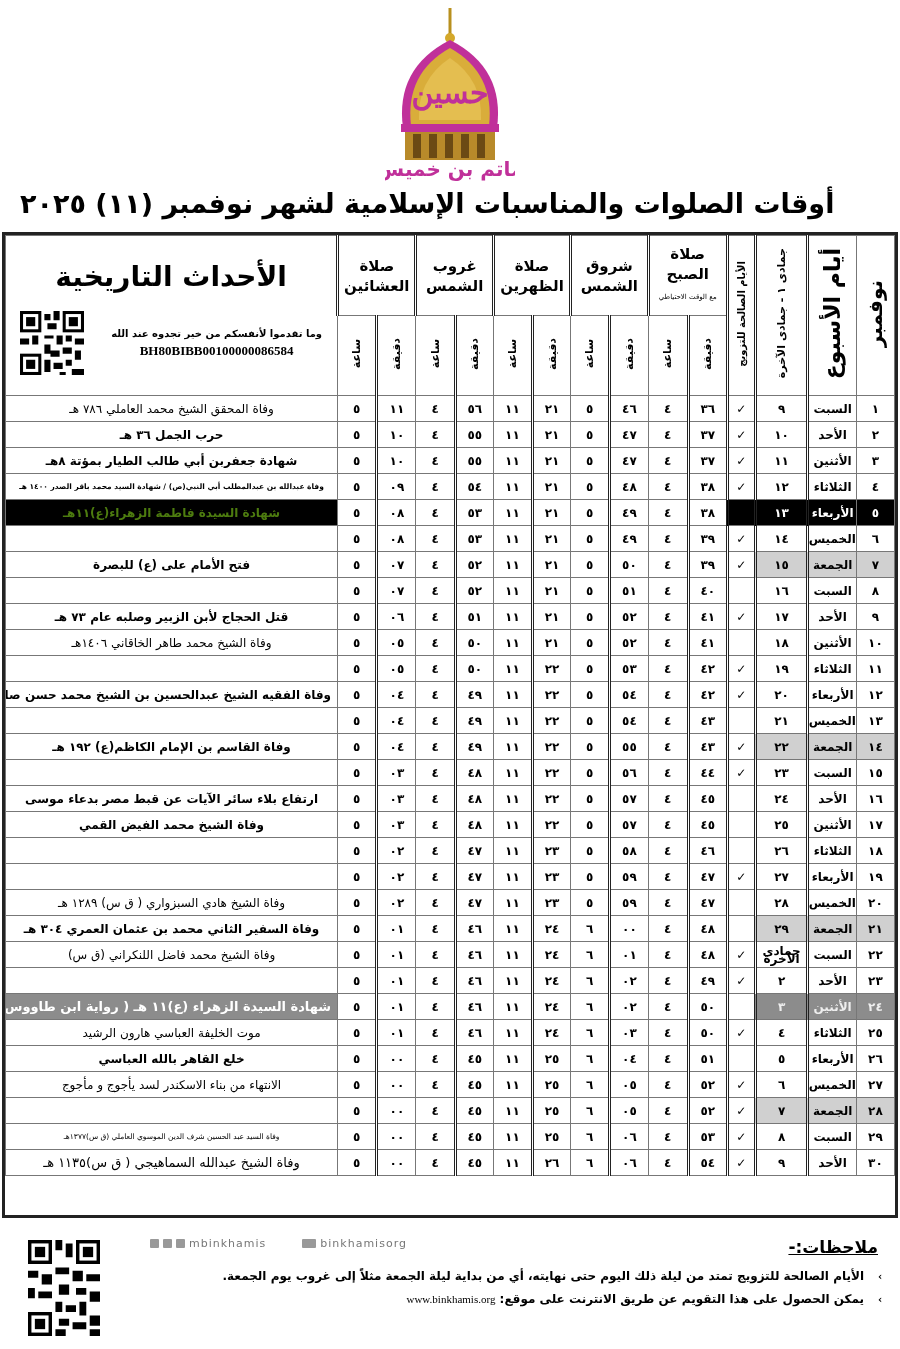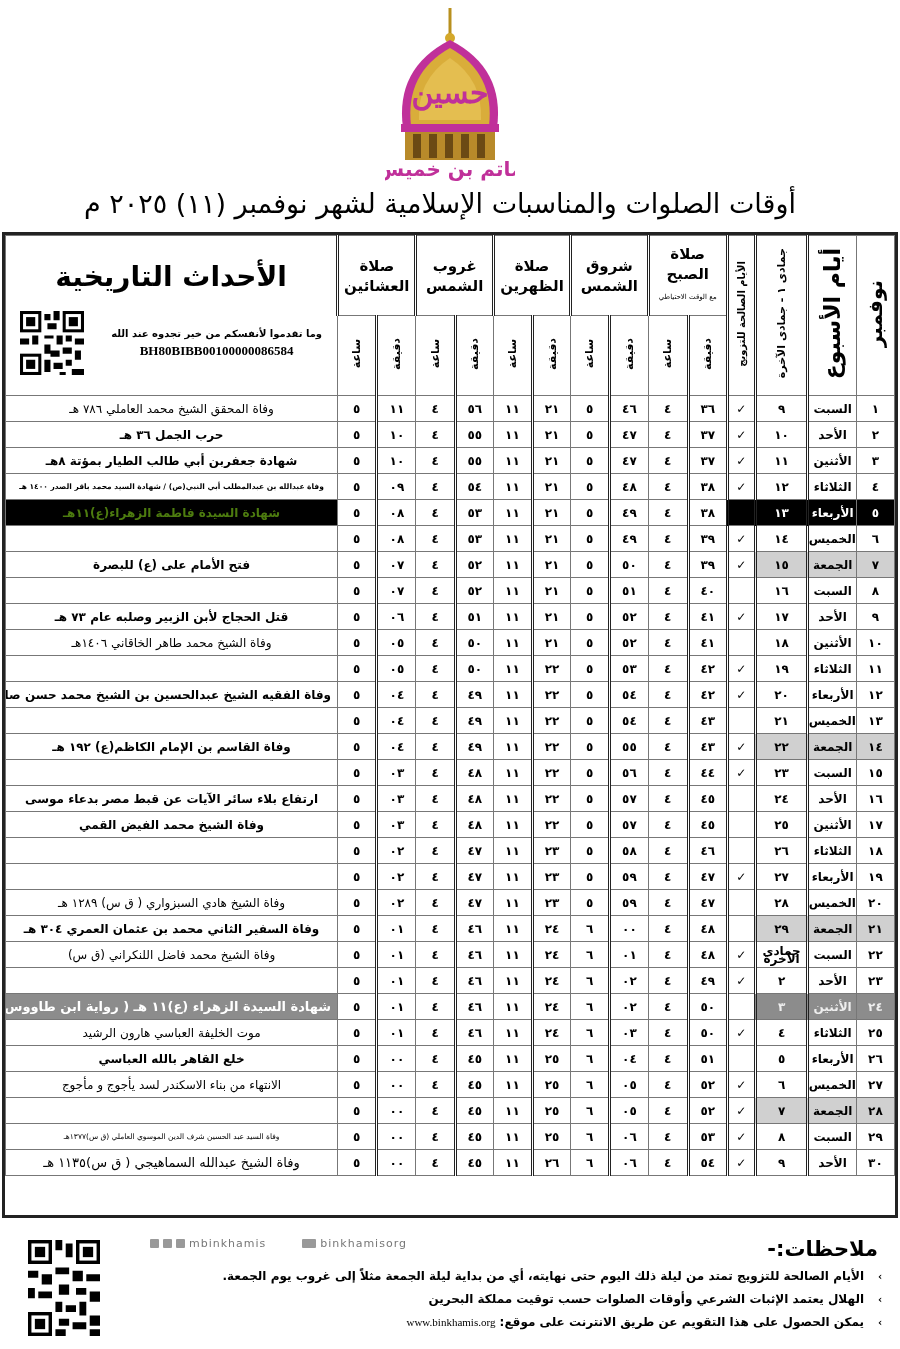--- a/index.html
+++ b/index.html
@@ -1,21 +1,21 @@
 <!DOCTYPE html>
 <html><head>
 <meta charset="utf-8">
 <style>
   * { box-sizing: border-box; margin: 0; padding: 0; }
   html, body { width: 900px; height: 1349px; background: #fff; overflow: hidden; }
   body { font-family: "DejaVu Sans", sans-serif; color: #000; position: relative; }
 
   .logo { position: absolute; left: 385px; top: 8px; width: 130px; height: 175px; }
-  .title { position: absolute; left: 20px; right: 40px; top: 188px; height: 36px; text-align: center; direction: rtl;
-           font-family: "DejaVu Sans", sans-serif; font-weight: normal; font-size: 27px; letter-spacing: 0px; }
+  .title { position: absolute; left: 20px; right: 40px; top: 188px; height: 36px; text-align: left; direction: rtl;
+           font-family: "DejaVu Sans", sans-serif; font-weight: bold; font-size: 27px; letter-spacing: 0px; }
 
   .frame { position: absolute; left: 2px; top: 232px; width: 896px; height: 986px; border: 3px solid #222; }
 
   table.cal { position: absolute; left: 5px; top: 235px; width: 890px; border-collapse: collapse; direction: rtl; table-layout: fixed; }
   table.cal td { border: 1px solid #777; text-align: center; vertical-align: middle; height: 26px; font-size: 12px; font-weight: bold; }
   table.cal th { border: 1px solid #777; font-weight: bold; vertical-align: middle; text-align: center; background: #fff; }
   .gsep { border-left: 3px double #222 !important; }
   .hdr-group { height: 80px; font-size: 15px; line-height: 20px; }
   .hdr-sub { height: 80px; }
   .vert { writing-mode: vertical-rl; transform: rotate(180deg); display: inline-block; font-size: 11px; white-space: nowrap; }
@@ -38,21 +38,21 @@
   tr.black td.hl, td.event.black { background: #000; color: #4d7c0f; }
   td.event.grey { background: #8c8c8c; color: #fff; font-size: 13px; }
   td.lgrey { background: #d0d0d0; }
   td.dgrey { background: #8c8c8c; color: #eee; }
   td.blk { background: #000; color: #fff; }
   td.check { font-size: 15px; }
   td.hijri-small { font-size: 7px; line-height: 8px; font-weight: normal; }
   td.day { font-size: 13px; }
 
   .footer { position: absolute; left: 0; top: 1225px; width: 900px; height: 124px; }
-  .notes-title { position: absolute; right: 22px; top: 12px; font-size: 21px; font-weight: bold; direction: rtl; }
+  .notes-title { position: absolute; right: 22px; top: 12px; font-size: 17px; font-weight: bold; text-decoration: underline; direction: rtl; }
   .notes { position: absolute; right: 18px; top: 40px; direction: rtl; list-style: none; }
   .notes li { font-size: 12px; font-weight: bold; line-height: 22px; text-align: right; }
   .notes li .bullet { display: inline-block; width: 18px; font-size: 10px; }
   .url { font-family: "Liberation Serif", serif; font-weight: normal; font-size: 11px; }
   .social { position: absolute; left: 150px; top: 12px; font-size: 11px; color: #777; letter-spacing: 1px; display: flex; gap: 36px; }
   .social span { display: inline-flex; align-items: center; gap: 4px; }
   .si { display: inline-block; width: 9px; height: 9px; background: #999; border-radius: 1px; }
   .qr2 { position: absolute; left: 28px; top: 15px; width: 72px; height: 96px; }
 </style>
 </head>
@@ -682,16 +682,15 @@
       <b style="font-weight:normal">mbinkhamis</b>
     </span>
     <span>
       <i class="si" style="width:14px"></i>
       <b style="font-weight:normal">binkhamisorg</b>
     </span>
   </div>
   <div class="notes-title">ملاحظات:-</div>
   <ul class="notes">
     <li><span class="bullet">›</span><span>الأيام الصالحة للتزويج تمتد من ليلة ذلك اليوم حتى نهايته، أي من بداية ليلة الجمعة مثلاً إلى غروب يوم الجمعة.</span></li>
-    <li><span class="bullet">›</span><span>الهلال يعتمد الإثبات الشرعي وأوقات الصلوات حسب توقيت مملكة البحرين</span></li>
     <li><span class="bullet">›</span><span>يمكن الحصول على هذا التقويم عن طريق الانترنت على موقع:</span> <span class="url">www.binkhamis.org</span></li>
   </ul>
 </div>
 
 </body></html>

